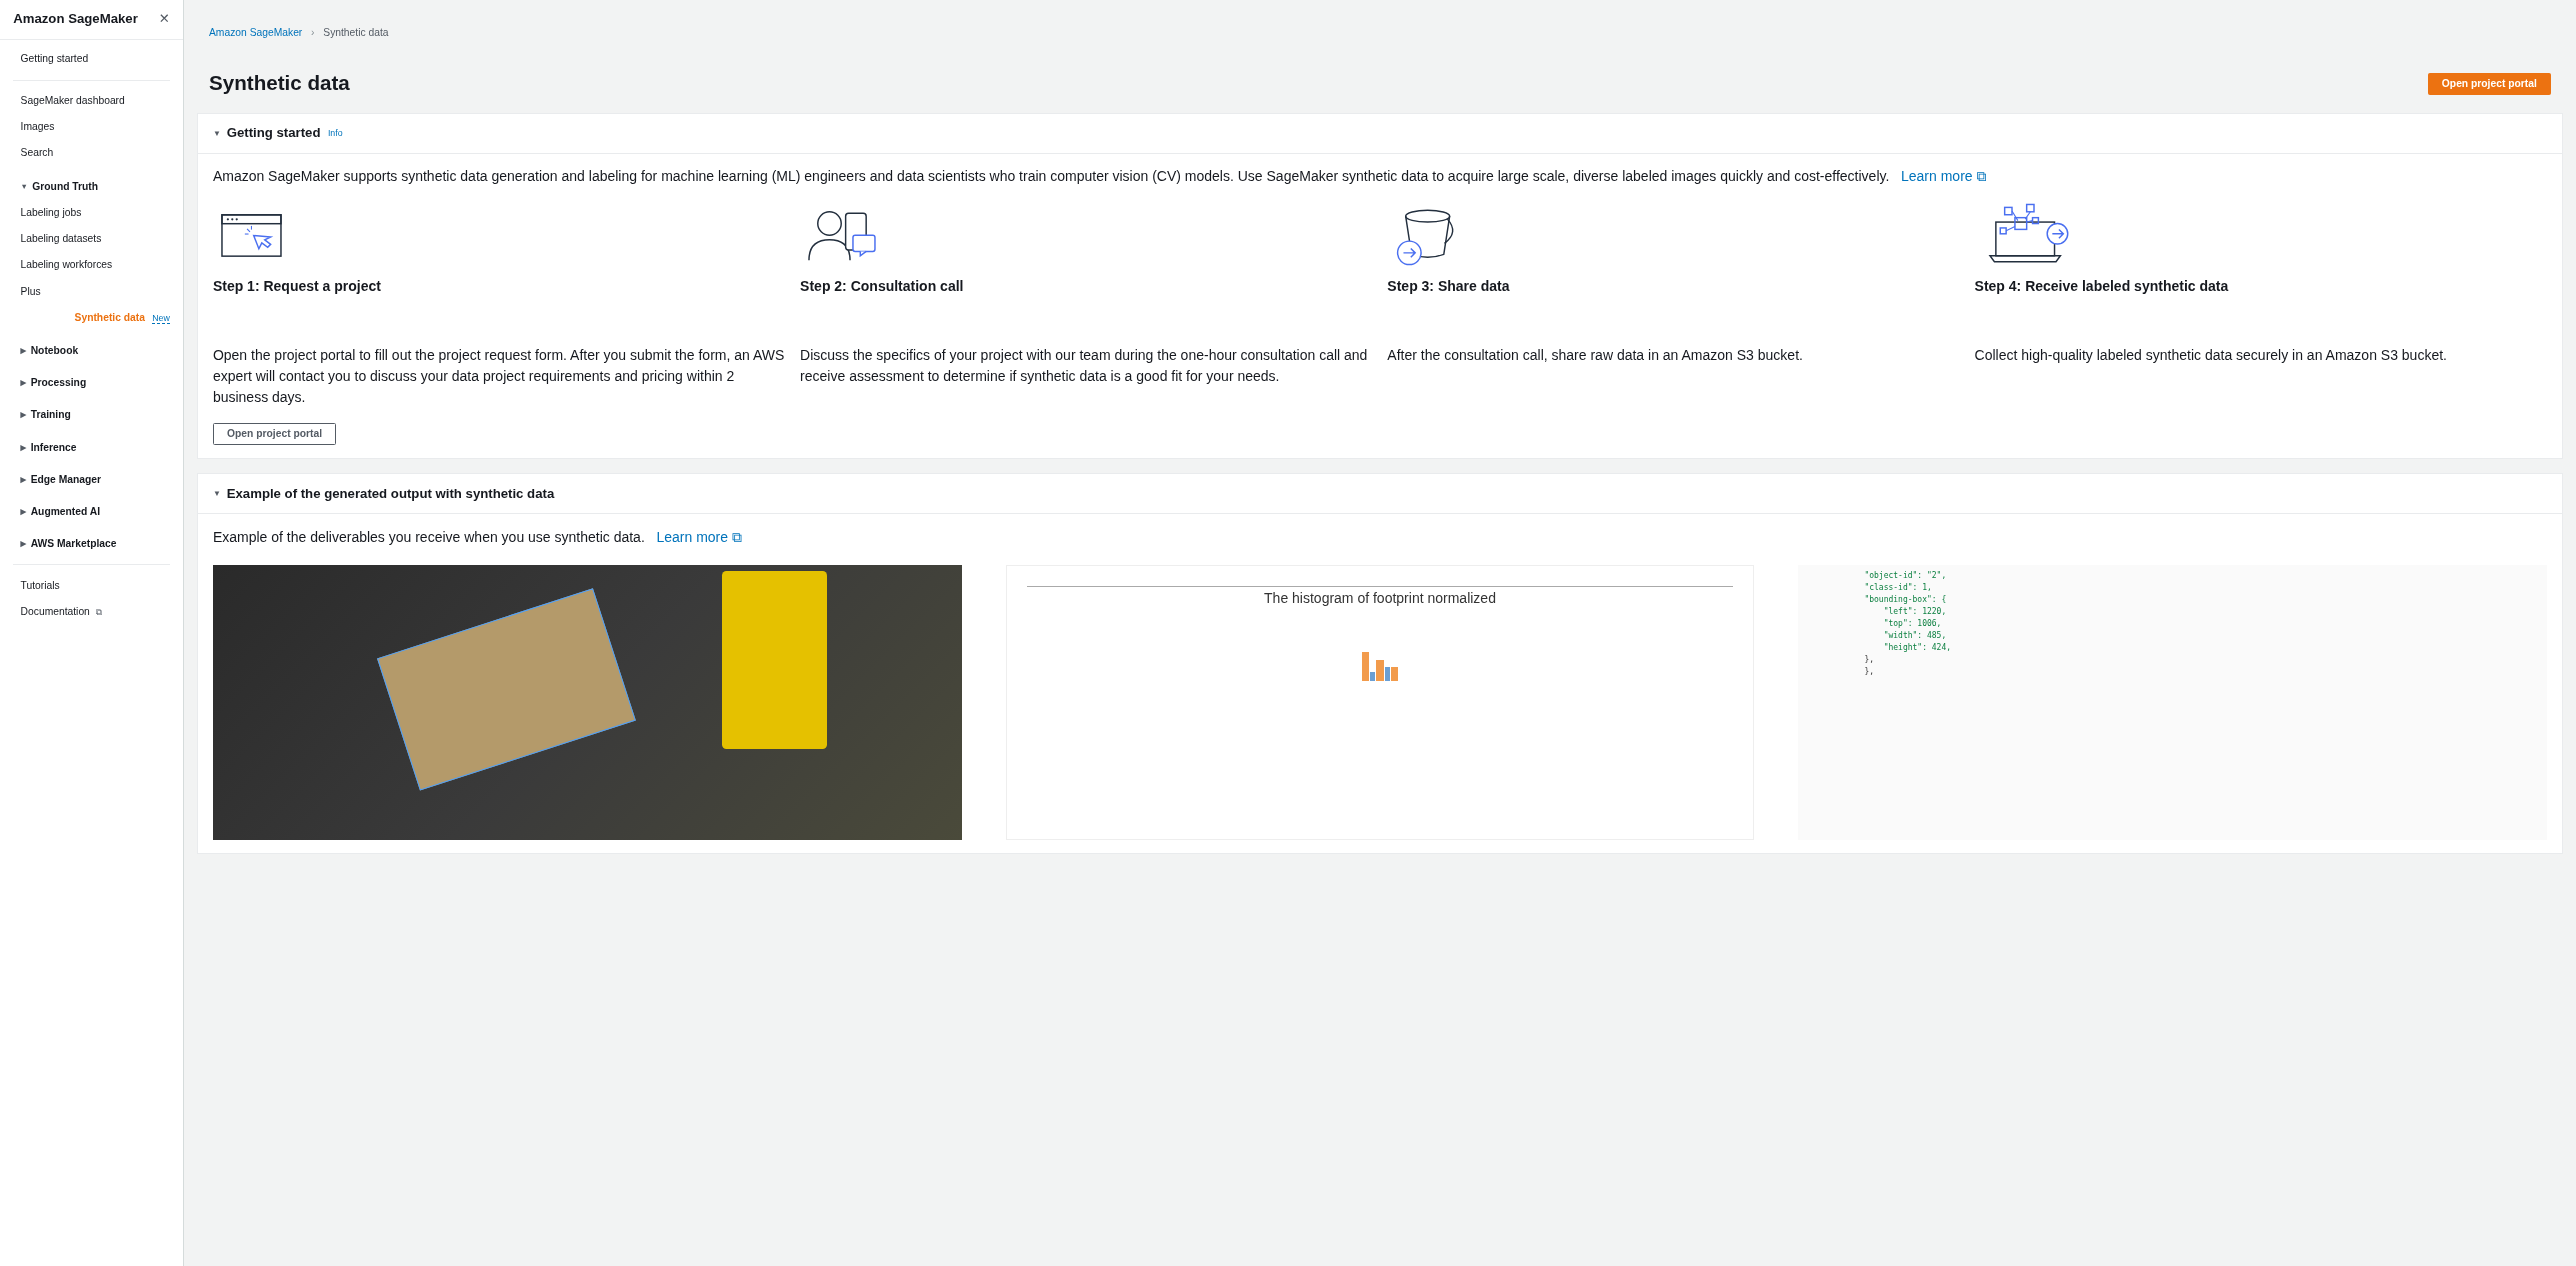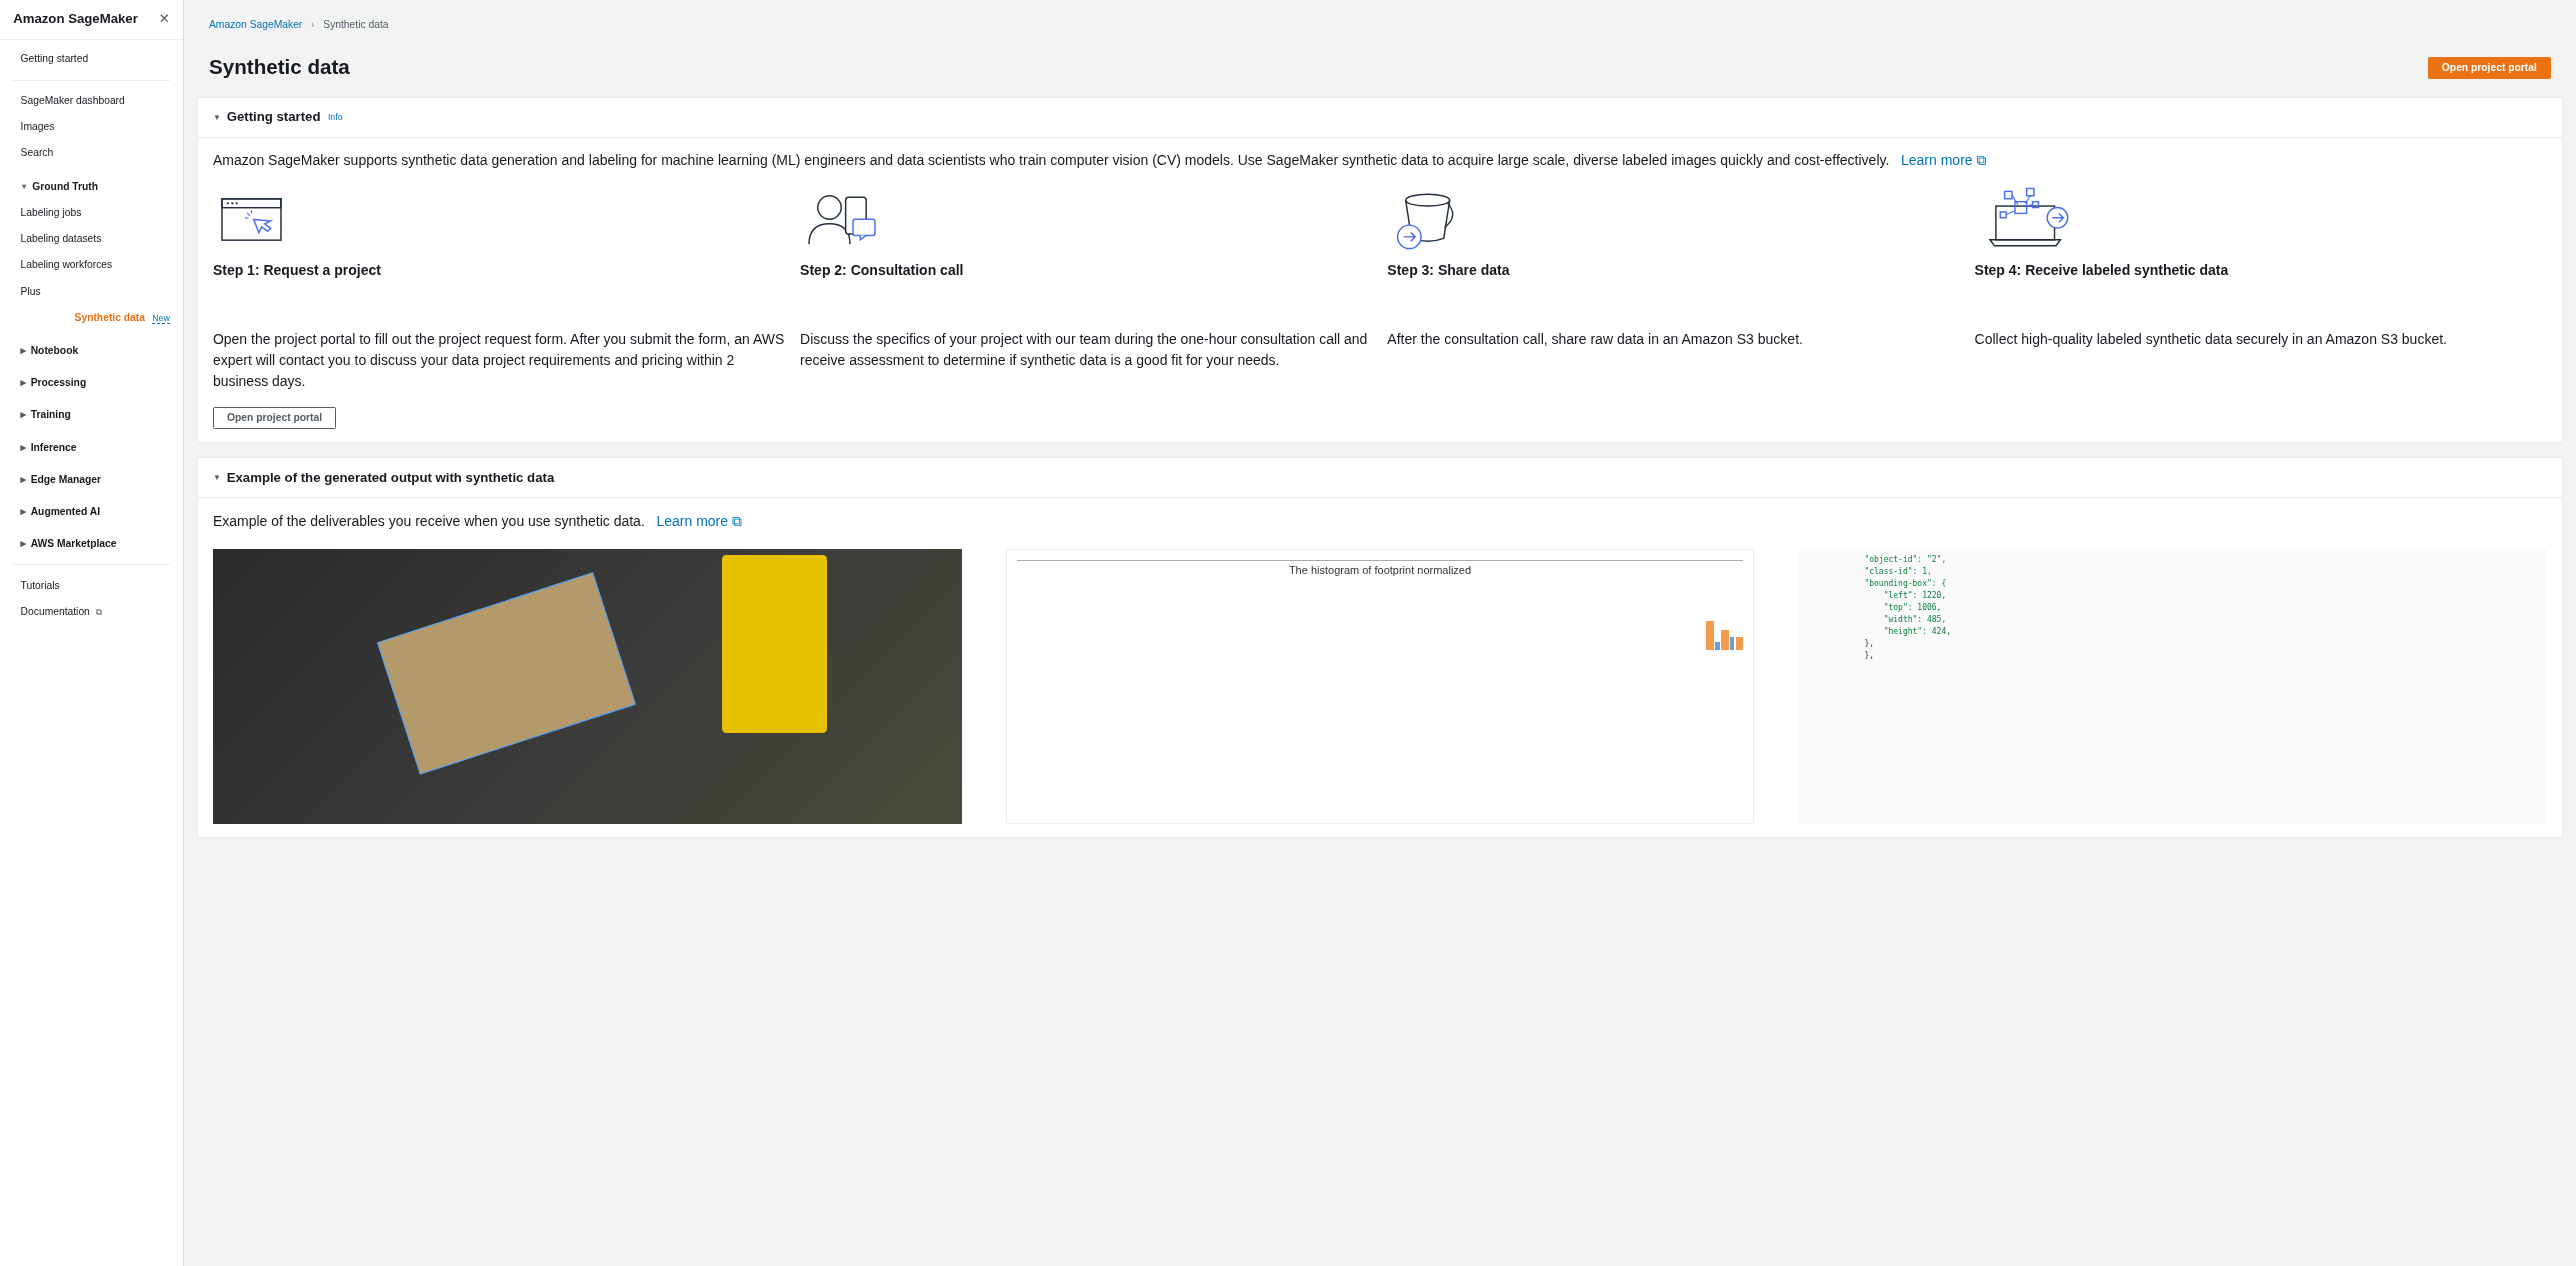--- a/index.html
+++ b/index.html
@@ -60,21 +60,21 @@
     font-weight: 400;
   }
   .ext-icon { margin-left: 2.9px; font-size: 8.8px; color: #545b64; }
   
   .main {
     flex: 1;
     background: #f2f3f3;
     padding: 0;
   }
   .breadcrumb {
-    padding: 18px 25px;
+    padding: 26px 25px;
     font-size: 10.3px;
     color: #545b64;
   }
   .breadcrumb a { color: #0073bb; text-decoration: none; }
   .breadcrumb .sep { margin: 0 5.9px; color: #879196; }
   .page-header {
     display: flex;
     align-items: center;
     justify-content: space-between;
     padding: 2.9px 25px 14.7px 25px;
@@ -181,24 +181,24 @@
     top: 2%; right: 18%;
     width: 14%; height: 65%;
     background: #e5c100;
     border-radius: 4.4px;
   }
   .example-histogram {
     background: #fff;
     border: 0.7px solid #eee;
     display: flex;
     flex-direction: column;
-    align-items: flex-end;
-    font-size: 11px;
+    align-items: center;
+    font-size: 14px;
     color: #333;
-    padding: 10px;
+    padding: 20px;
   }
   .hist-title { border-top: 0.7px solid #aaa; width: 100%; text-align: center; padding-top: 2.2px; }
   .hist-bars { display: flex; align-items: flex-end; gap: 1.5px; height: 51px; margin-top: 20.6px; }
   .hist-bar { width: 7.4px; background: #f29b4c; }
   .hist-bar.small { width: 4.4px; height: 8.8px; background: #6a9fd4; }
   .example-json {
     background: #fafafa;
     font-family: monospace;
     font-size: 8px;
     color: #333;

